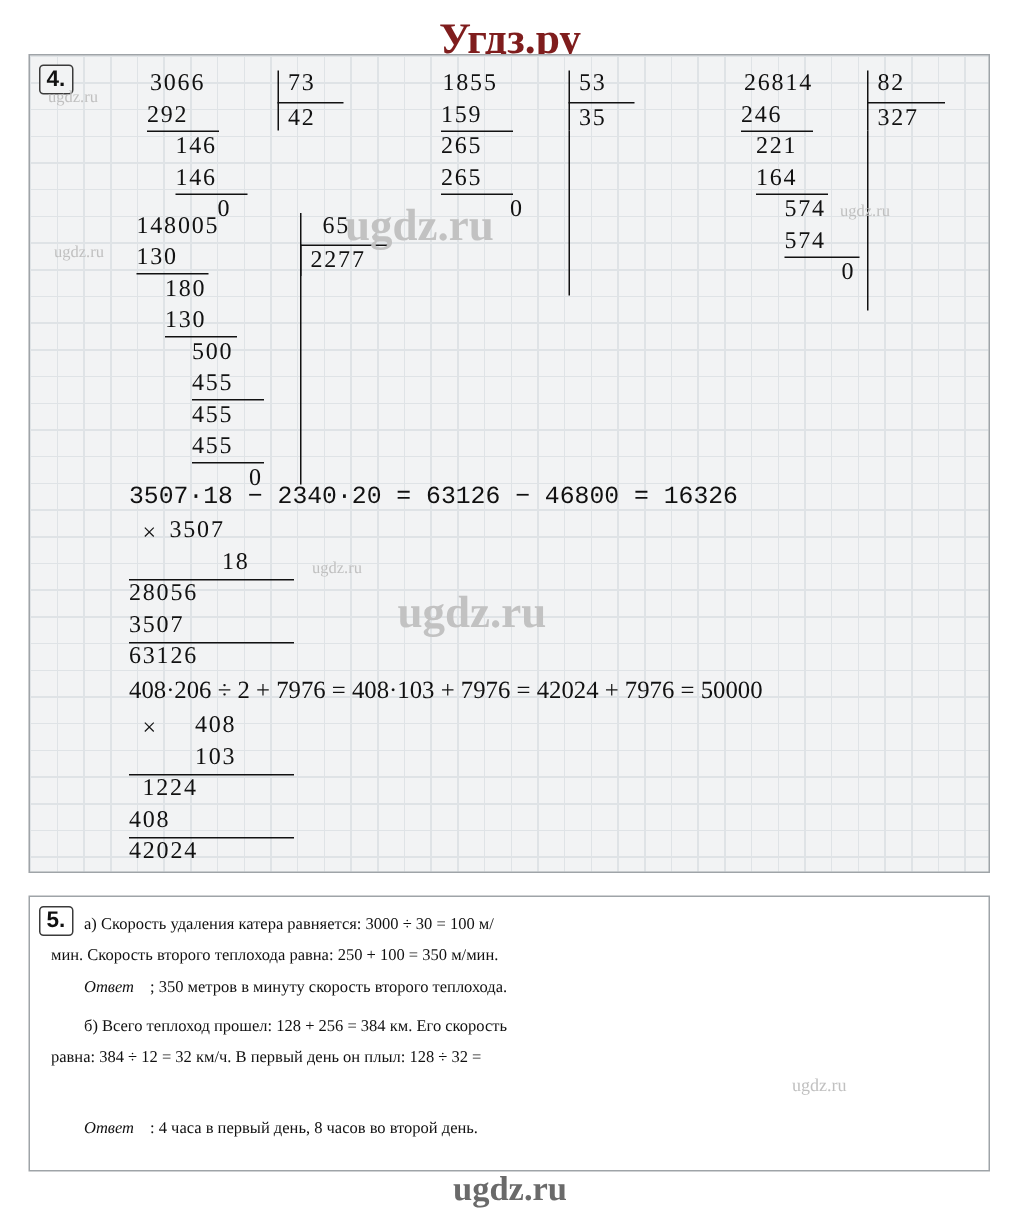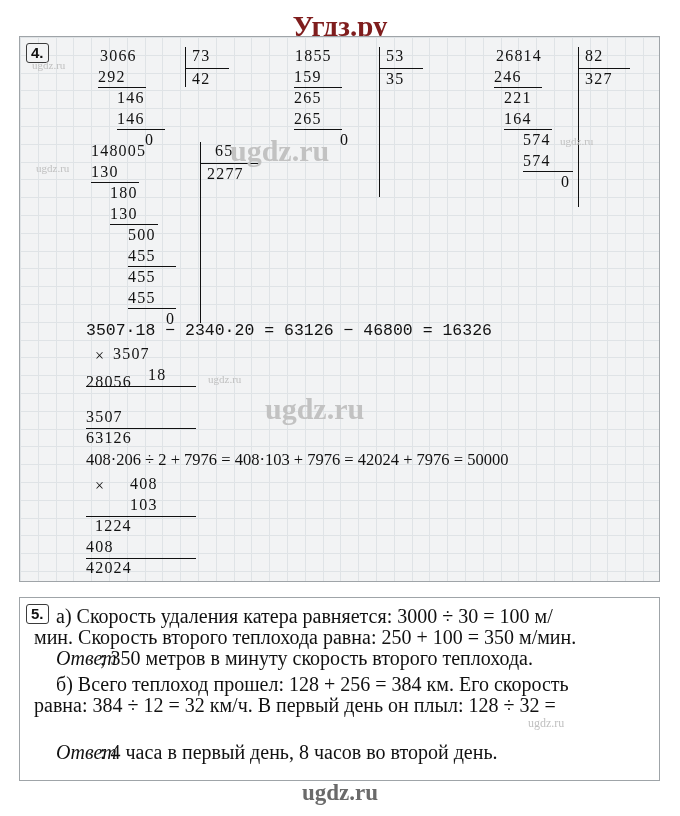--- a/index.html
+++ b/index.html
@@ -83,21 +83,21 @@
     position:absolute;
     left:19px;top:597px;
     width:641px;height:184px;
     border:1px solid #9fa4a8;
     box-sizing:border-box;
     background:#ffffff;
   }
   .para{
     position:absolute;
     font-family:"Liberation Serif", serif;
-    font-size:20px;
+    font-size:11px;
     line-height:21px;
     color:#111;
     text-align:justify;
   }
   .ital{font-style:italic;}
 </style>
 </head>
 <body>
 
 <div class="wm wm-top">Угдз.ру</div>
@@ -169,21 +169,21 @@
   <div class="rule" style="left:108px;top:271px;width:48px;"></div>
   <div class="m" style="left:146px;top:273px;">0</div>
   <div class="vrule" style="left:180px;top:126px;height:160px;"></div>
 
   <div class="m eq" style="left:66px;top:284px;font-family:Liberation Mono, monospace;">3507·18 − 2340·20 = 63126 − 46800 = 16326</div>
 
   <div class="m" style="left:75px;top:310px;">×</div>
   <div class="m" style="left:93px;top:308px;">3507</div>
   <div class="m" style="left:128px;top:329px;">18</div>
   <div class="rule" style="left:66px;top:349px;width:110px;"></div>
-  <div class="m" style="left:66px;top:336px;">28056</div>
+  <div class="m" style="left:66px;top:350px;">28056</div>
   <div class="m" style="left:66px;top:371px;">3507</div>
   <div class="rule" style="left:66px;top:391px;width:110px;"></div>
   <div class="m" style="left:66px;top:392px;">63126</div>
 
   <div class="m eq" style="left:66px;top:413px;">408·206 ÷ 2 + 7976 = 408·103 + 7976 = 42024 + 7976 = 50000</div>
 
   <div class="m" style="left:75px;top:440px;">×</div>
   <div class="m" style="left:110px;top:438px;">408</div>
   <div class="m" style="left:110px;top:459px;">103</div>
   <div class="rule" style="left:66px;top:479px;width:110px;"></div>

